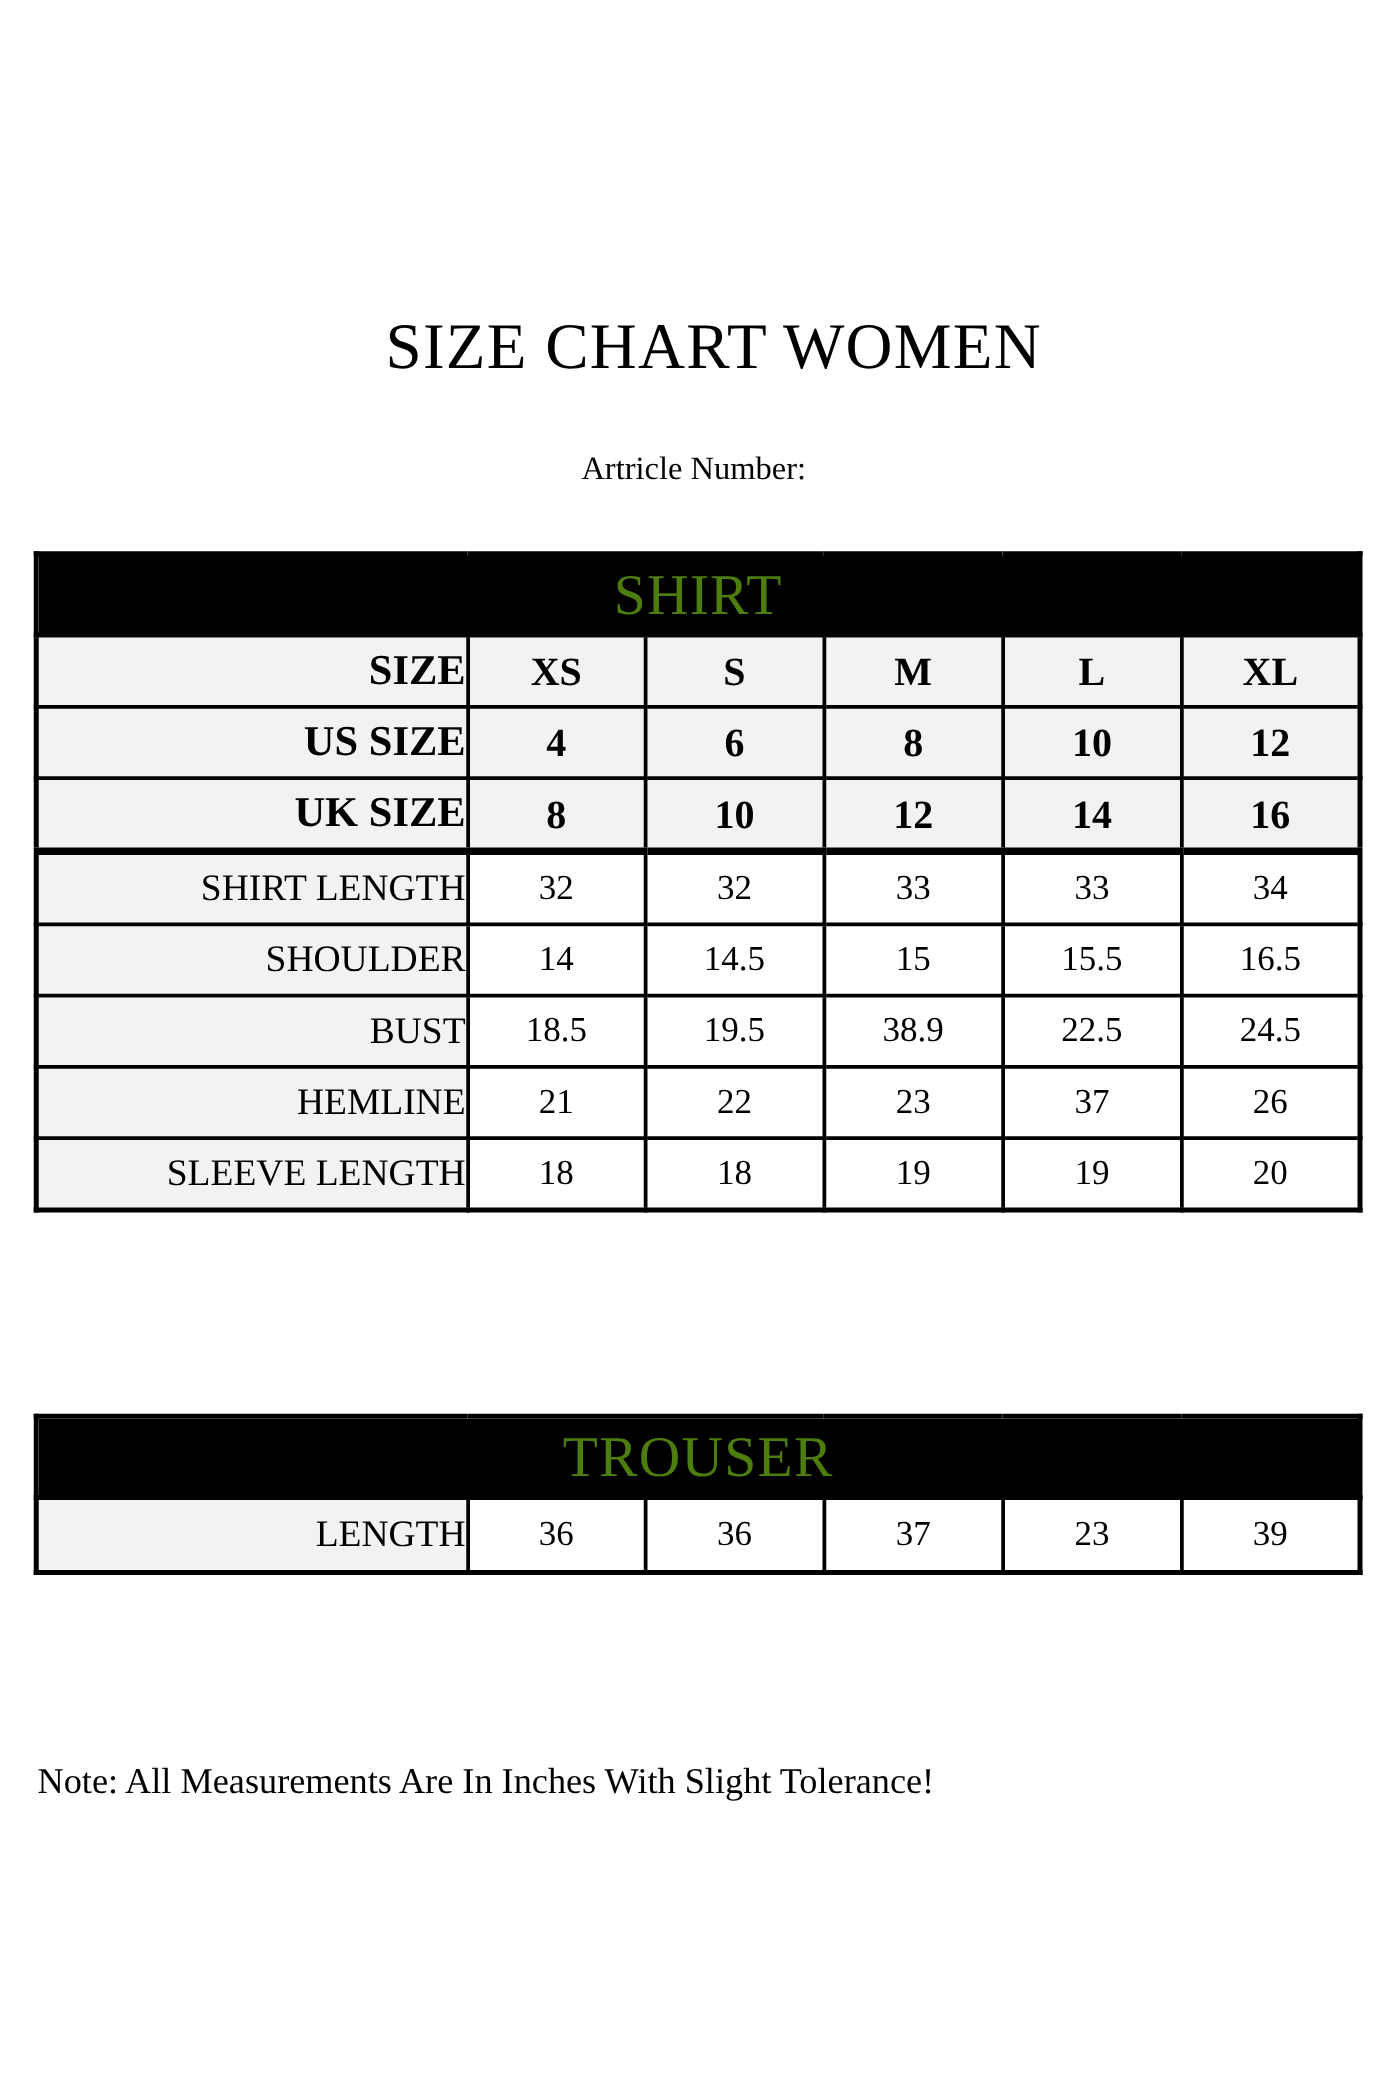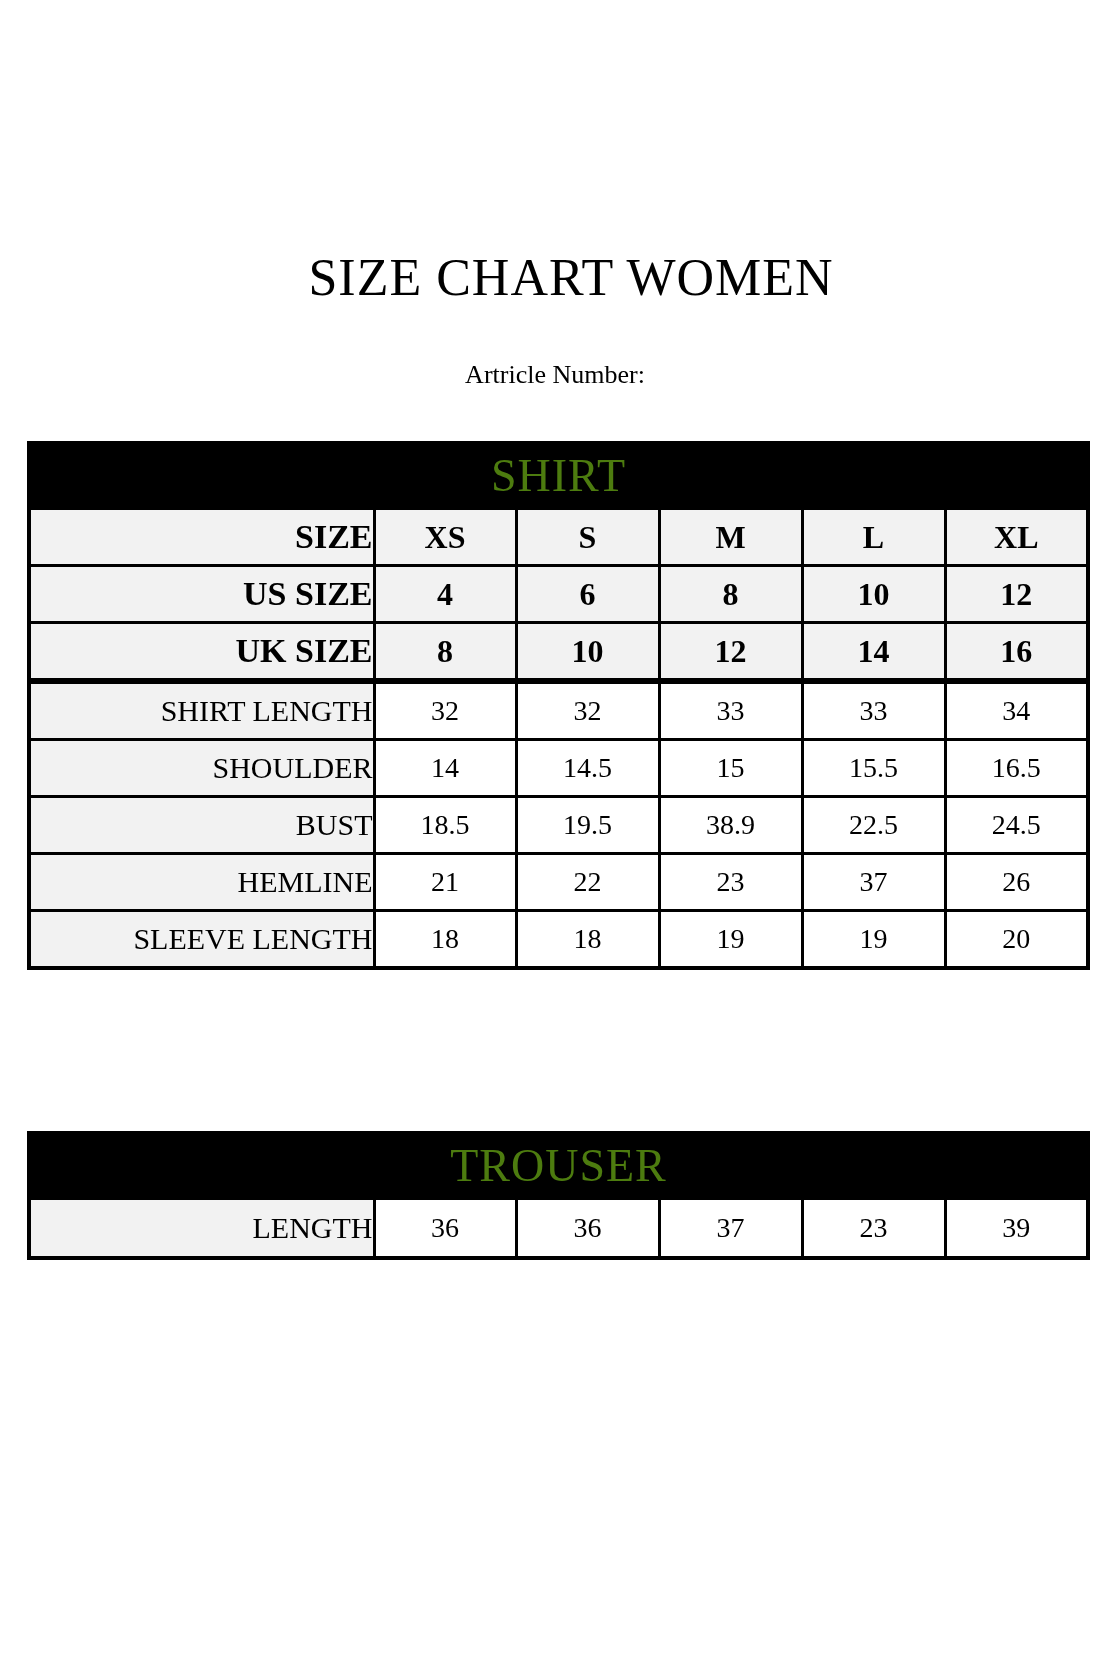--- a/index.html
+++ b/index.html
@@ -162,14 +162,15 @@
       <td class="lbl">LENGTH</td>
       <td class="val">36</td>
       <td class="val">36</td>
       <td class="val">37</td>
       <td class="val">23</td>
       <td class="val">39</td>
     </tr>
   </tbody>
     </table>
 
+  <div class="note">Note: All Measurements Are In Inches With Slight Tolerance!</div>
 
 </div>
 
 </body></html>

